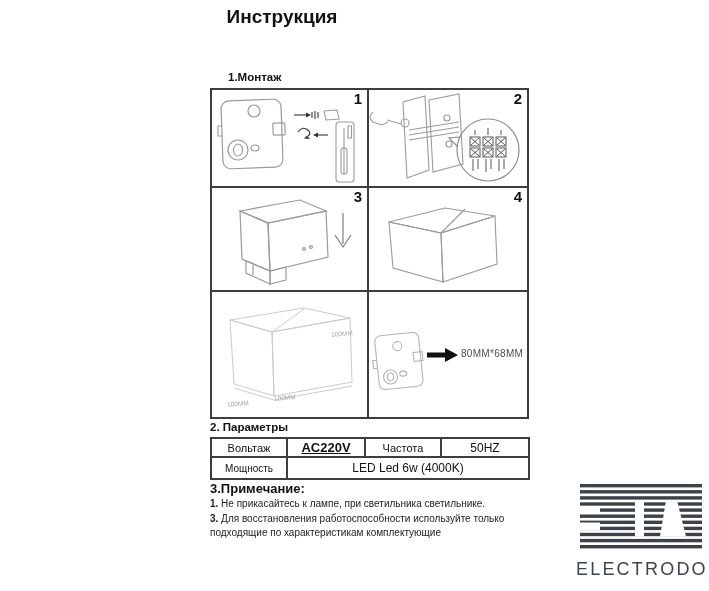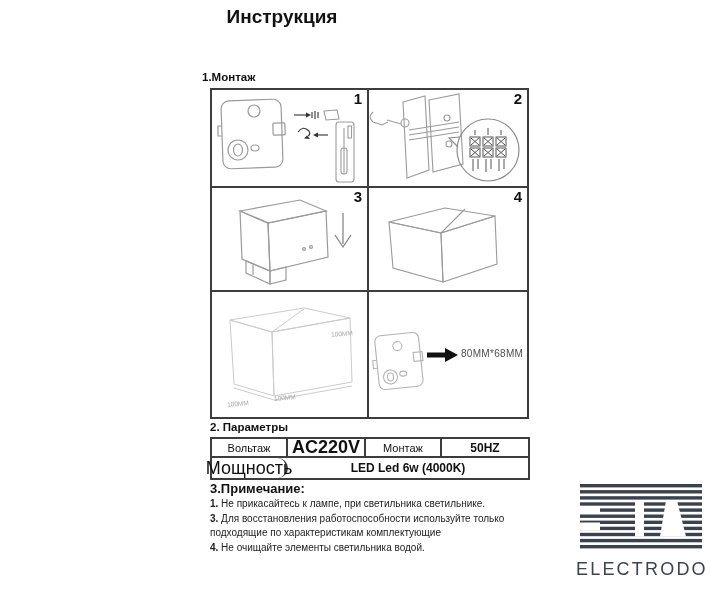--- a/index.html
+++ b/index.html
@@ -4,21 +4,21 @@
 <style>
   html,body{margin:0;padding:0;background:#fff;}
   .page{position:relative;width:709px;height:591px;background:#fff;overflow:hidden;
         font-family:"Liberation Sans",sans-serif;color:#1c1c1c;}
 
   .doc-title{position:absolute;left:0;top:6px;width:564px;text-align:center;
              font-size:19px;font-weight:bold;color:#111;}
   .model-line{position:absolute;left:210px;top:54px;width:320px;text-align:center;
               font-size:13px;font-weight:bold;color:#111;}
   .sec-heading{position:absolute;font-size:11.5px;font-weight:bold;color:#111;}
-  .h-montage{left:202px;top:71px;}
+  .h-montage{left:228px;top:71px;}
   .h-params{left:210px;top:421px;}
   .h-notes{left:210px;top:481px;font-size:13px;}
 
   
   .mgrid{position:absolute;left:210px;top:88px;width:319px;height:331px;
          border:2px solid #3d3d3d;box-sizing:border-box;
          display:grid;grid-template-columns:157px 1fr;grid-template-rows:98px 104px 1fr;}
   .mcell{position:relative;box-sizing:border-box;}
   .mcell.br{border-right:2px solid #3d3d3d;}
   .mcell.bb{border-bottom:2px solid #3d3d3d;}
@@ -30,23 +30,23 @@
               letter-spacing:0.3px;}
 
   
   .ptable{position:absolute;left:210px;top:437px;width:320px;
           border:2px solid #3d3d3d;box-sizing:border-box;
           display:grid;grid-template-columns:76px 78px 76px 1fr;grid-template-rows:19px 20px;}
   .pcell{box-sizing:border-box;display:flex;align-items:center;justify-content:center;
          font-size:11px;color:#111;}
   .pcell.br{border-right:2px solid #3d3d3d;}
   .pcell.bb{border-bottom:2px solid #3d3d3d;}
-  .pcell.big{font-size:18px;border-radius:10px;}
-  .pcell.bold{font-weight:bold;font-size:18px;}
-  .pcell.bold-sm{font-weight:bold;font-size:12px;}
+  .pcell.big{font-size:10px;}
+  .pcell.bold{font-weight:bold;font-size:13px;text-decoration:underline;}
+  .pcell.bold-sm{font-weight:normal;font-size:12px;}
   .pcell.span3{grid-column:2 / 5;}
 
   
   .notes{position:absolute;left:210px;top:497px;width:344px;font-size:10px;
          line-height:13.5px;color:#222;}
   .note-item{margin-bottom:1.5px;}
   .note-item b{font-weight:bold;}
 
   
   .logo{position:absolute;left:576px;top:484px;width:130px;text-align:center;}
@@ -190,31 +190,30 @@
         <polygon points="76,56 89,63 76,70" fill="#111"></polygon>
       </svg>
       <span class="size-label">80MM*68MM</span>
     </div>
   </div>
 
   <div class="sec-heading h-params">2. Параметры</div>
   <div class="ptable">
     <div class="pcell br bb">Вольтаж</div>
     <div class="pcell br bb bold">AC220V</div>
-    <div class="pcell br bb">Монтаж</div>
+    <div class="pcell br bb">Частота</div>
     <div class="pcell bb bold-sm">50HZ</div>
     <div class="pcell br big">Мощность</div>
     <div class="pcell span3 bold-sm">LED  Led 6w (4000K)</div>
   </div>
 
   <div class="sec-heading h-notes">3.Примечание:</div>
   <div class="notes">
     <div class="note-item"><b>1.</b><span> Не прикасайтесь к лампе, при светильника светильнике.</span></div>
     <div class="note-item"><b>3.</b><span> Для восстановления работоспособности используйте только подходящие по характеристикам комплектующие</span></div>
-    <div class="note-item"><b>4.</b><span> Не очищайте элементы светильника водой.</span></div>
   </div>
 
   <div class="logo">
     <svg width="126" height="68" viewBox="0 0 126 68">
       <g fill="#3b414d">
         <rect x="2" y="0" width="122" height="3.4"></rect>
         <rect x="2" y="6.1" width="122" height="3.4"></rect>
         <rect x="2" y="12.2" width="122" height="3.4"></rect>
         <rect x="2" y="18.3" width="122" height="3.4"></rect>
         <rect x="2" y="24.4" width="122" height="3.4"></rect>

